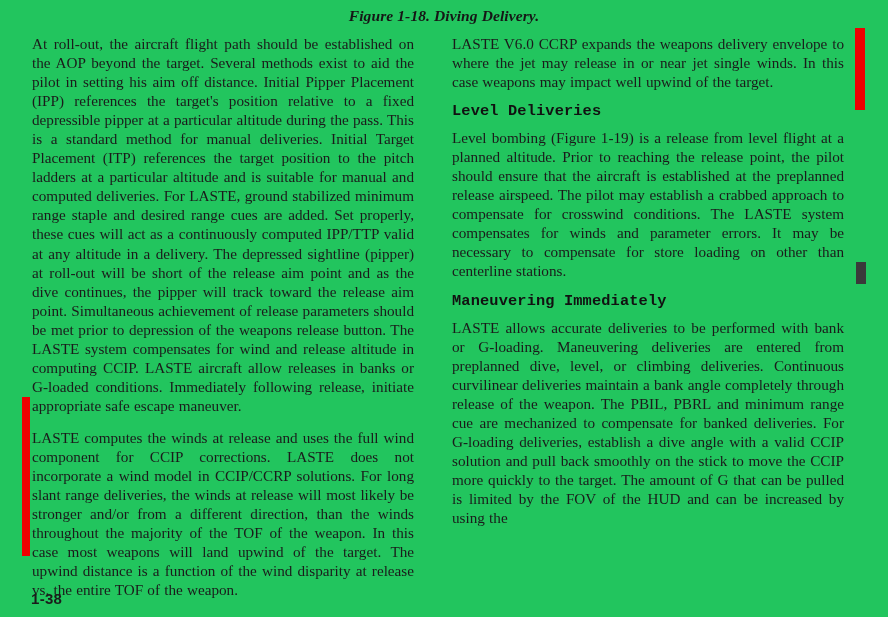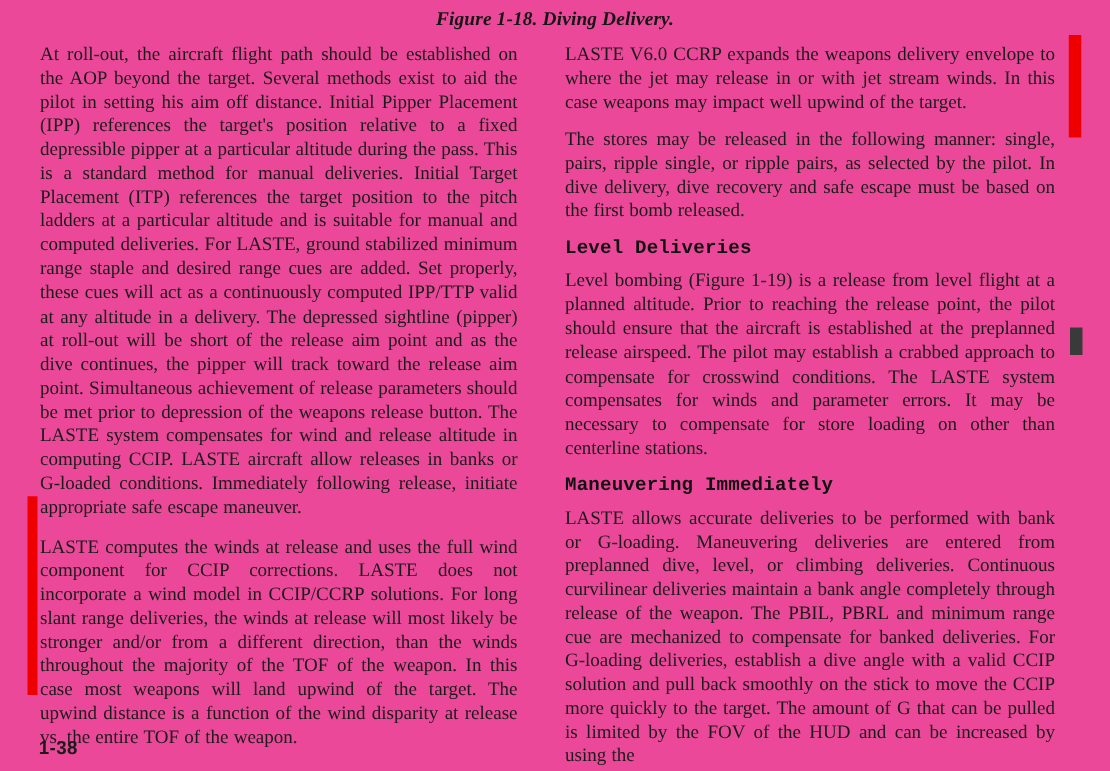--- a/index.html
+++ b/index.html
@@ -5,21 +5,21 @@
 <style>
   html, body {
     margin: 0;
     padding: 0;
     background: #ffffff;
   }
   #page {
     position: relative;
     width: 888px;
     height: 617px;
-    background: #ec4899;
+    background: #22c55e;
     overflow: hidden;
     font-family: "Liberation Serif", "DejaVu Serif", serif;
     color: #1a1a1a;
   }
 
   
   .figure-caption {
     position: absolute;
     left: 0;
     top: 7px;
@@ -109,23 +109,22 @@
   <div class="figure-caption">Figure 1-18. Diving Delivery.</div>
 
   <div class="columns">
 
     <div class="col col-left">
       <p class="para">At roll-out, the aircraft flight path should be established on the AOP beyond the target. Several methods exist to aid the pilot in setting his aim off distance. Initial Pipper Placement (IPP) references the target's position relative to a fixed depressible pipper at a particular altitude during the pass. This is a standard method for manual deliveries. Initial Target Placement (ITP) references the target position to the pitch ladders at a particular altitude and is suitable for manual and computed deliveries. For LASTE, ground stabilized minimum range staple and desired range cues are added. Set properly, these cues will act as a continuously computed IPP/TTP valid at any altitude in a delivery. The depressed sightline (pipper) at roll-out will be short of the release aim point and as the dive continues, the pipper will track toward the release aim point. Simultaneous achievement of release parameters should be met prior to depression of the weapons release button. The LASTE system compensates for wind and release altitude in computing CCIP. LASTE aircraft allow releases in banks or G-loaded conditions. Immediately following release, initiate appropriate safe escape maneuver.</p>
       <p class="para gap-before">LASTE computes the winds at release and uses the full wind component for CCIP corrections. LASTE does not incorporate a wind model in CCIP/CCRP solutions. For long slant range deliveries, the winds at release will most likely be stronger and/or from a different direction, than the winds throughout the majority of the TOF of the weapon. In this case most weapons will land upwind of the target. The upwind distance is a function of the wind disparity at release vs. the entire TOF of the weapon.</p>
     </div>
 
     <div class="col col-right">
-      <p class="para tight">LASTE V6.0 CCRP expands the weapons delivery envelope to where the jet may release in or with jet stream winds. In this case weapons may impact well upwind of the target.</p>
+      <p class="para tight">LASTE V6.0 CCRP expands the weapons delivery envelope to where the jet may release in or near jet single winds. In this case weapons may impact well upwind of the target.</p>
 
-      <p class="para tight">The stores may be released in the following manner: single, pairs, ripple single, or ripple pairs, as selected by the pilot. In dive delivery, dive recovery and safe escape must be based on the first bomb released.</p>
 
       <h2 class="subhead">Level Deliveries</h2>
 
       <p class="para tight">Level bombing (Figure 1-19) is a release from level flight at a planned altitude. Prior to reaching the release point, the pilot should ensure that the aircraft is established at the preplanned release airspeed. The pilot may establish a crabbed approach to compensate for crosswind conditions. The LASTE system compensates for winds and parameter errors. It may be necessary to compensate for store loading on other than centerline stations.</p>
 
       <h2 class="subhead">Maneuvering Immediately</h2>
 
       <p class="para tight">LASTE allows accurate deliveries to be performed with bank or G-loading. Maneuvering deliveries are entered from preplanned dive, level, or climbing deliveries. Continuous curvilinear deliveries maintain a bank angle completely through release of the weapon. The PBIL, PBRL and minimum range cue are mechanized to compensate for banked deliveries. For G-loading deliveries, establish a dive angle with a valid CCIP solution and pull back smoothly on the stick to move the CCIP more quickly to the target. The amount of G that can be pulled is limited by the FOV of the HUD and can be increased by using the</p>
     </div>
 

